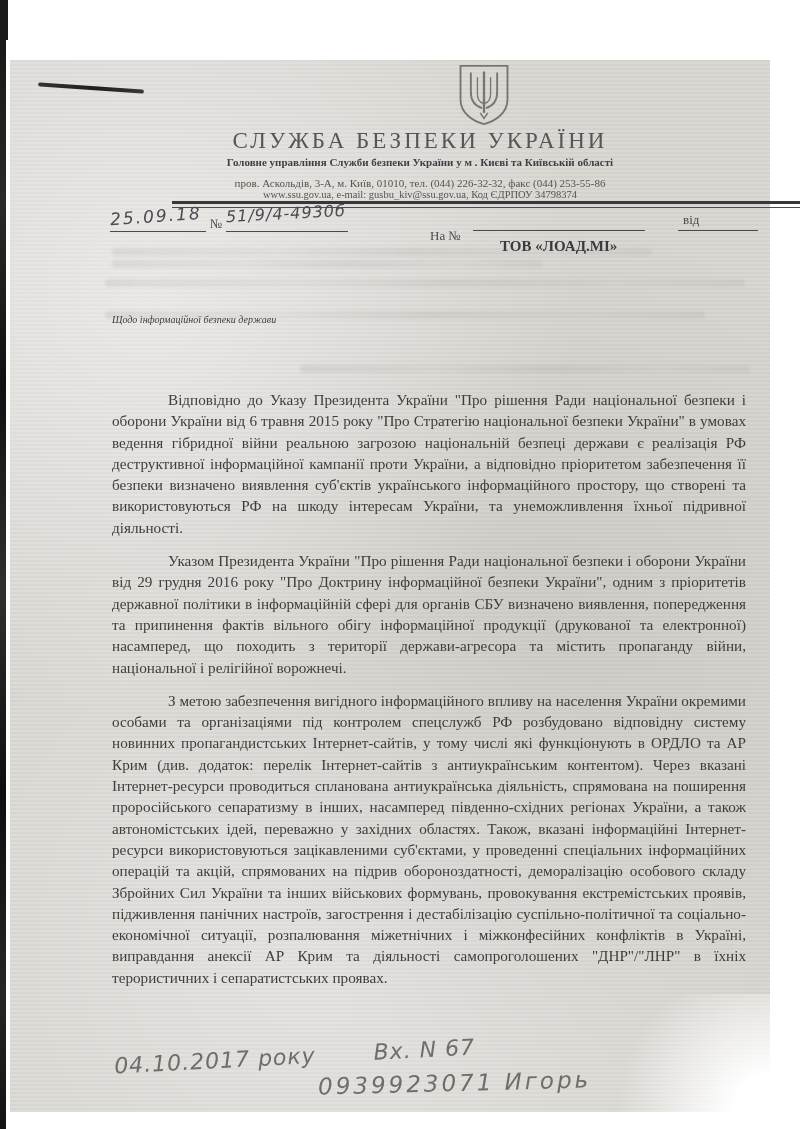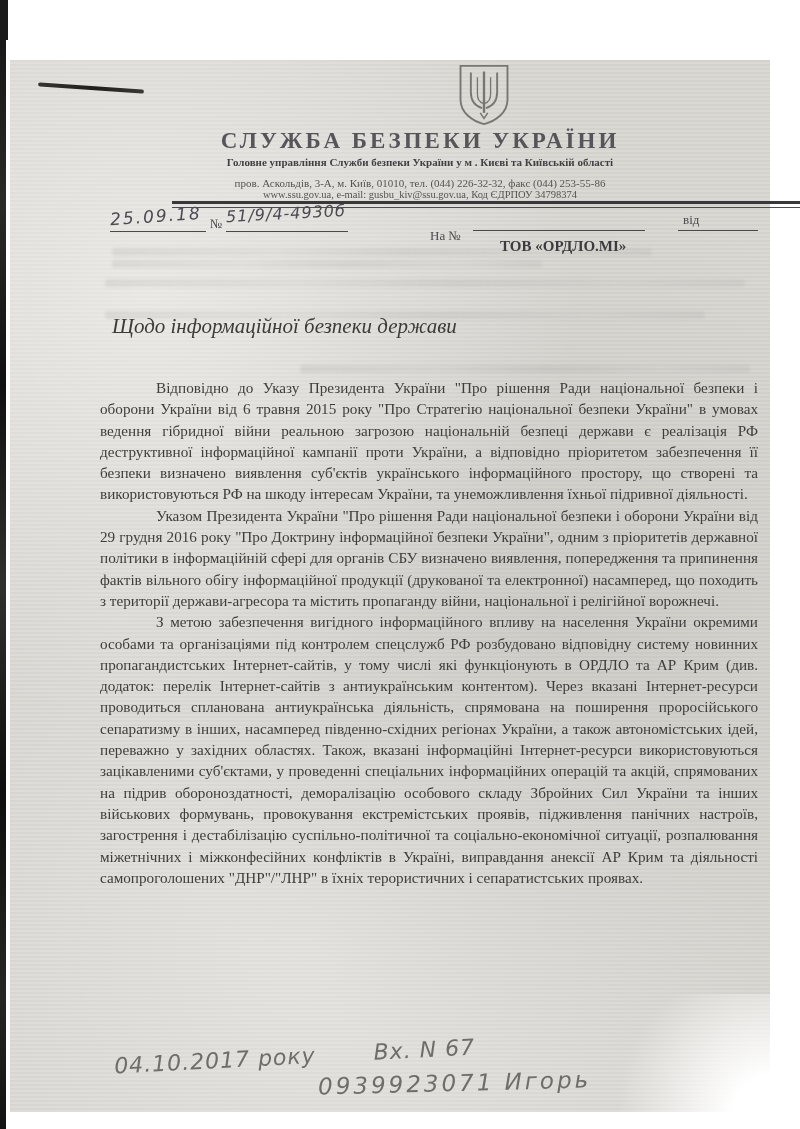--- a/index.html
+++ b/index.html
@@ -28,21 +28,21 @@
   }
   .pen-mark{
     position:absolute;left:28px;top:26px;width:106px;height:4px;
     background:linear-gradient(90deg,#34332f,#1f1e1c 55%,#3a3935);
     border-radius:3px;transform:rotate(4deg);
   }
   .header{position:absolute;left:60px;top:0;width:700px;text-align:center;color:#4c4b4f;}
   .emblem{position:absolute;left:383px;top:4px;width:62px;height:62px;}
   .org-title{
     position:absolute;left:0;top:68px;width:100%;
-    font-size:23px;letter-spacing:3px;color:#565559;font-weight:700;
+    font-size:23px;letter-spacing:3px;color:#565559;font-weight:400;
   }
   .dept{
     position:absolute;left:0;top:96px;width:100%;
     font-size:11px;font-weight:bold;color:#403f43;
   }
   .addr1{position:absolute;left:0;top:117px;width:100%;font-size:11px;color:#55544f;}
   .addr2{position:absolute;left:0;top:129px;width:100%;font-size:10.5px;color:#55544f;}
   .double-rule{
     position:absolute;left:102px;top:141px;width:648px;height:3px;
     border-top:3px solid #38373a;border-bottom:1px solid #4a494c;
@@ -64,27 +64,27 @@
     font-size:15px;font-weight:bold;color:#3b3a3e;line-height:19px;
   }
   .ghost{position:absolute;filter:blur(1.6px);opacity:0.55;height:8px;border-radius:3px;
     background:linear-gradient(90deg, rgba(110,110,108,0.22), rgba(110,110,108,0.08) 30%, rgba(110,110,108,0.20) 55%, rgba(110,110,108,0.06) 80%, rgba(110,110,108,0.16));}
   .g1{left:102px;top:188px;width:540px;}
   .g2{left:102px;top:200px;width:430px;}
   .g3{left:95px;top:219px;width:640px;}
   .g4{left:95px;top:251px;width:600px;}
   .g5{left:290px;top:305px;width:450px;}
   .subject{
-    position:absolute;left:102px;top:254px;font-size:21px;font-style:italic;color:#3c3b39;
+    position:absolute;left:102px;top:254px;font-size:10px;font-style:italic;color:#3c3b39;
   }
   .body-text{
     position:absolute;left:90px;top:317px;width:658px;
     font-size:15.2px;line-height:21.3px;color:#3e3d3b;text-align:justify;
   }
-  .body-text p{margin:0;text-indent:56px;}
+  .body-text p{margin:12px;text-indent:56px;}
   .hand-footer1{
     position:absolute;left:104px;top:984px;font-size:22px;color:#6f6d69;
     transform:rotate(-3deg);letter-spacing:1px;display:flex;gap:58px;
   }
   .hand-footer2{
     position:absolute;left:308px;top:1010px;font-size:23px;color:#6f6d69;
     transform:rotate(-1.5deg);letter-spacing:3px;
   }
   .corner-dark{position:absolute;left:0;top:0;width:8px;height:40px;background:#1a1a1a;}
 </style>
@@ -119,21 +119,21 @@
   <div class="form-line u-date"></div>
   <span class="printed-small no-sign">№</span>
   <span class="hand hand-num">51/9/4-4930б</span>
   <div class="form-line u-num"></div>
   <span class="printed-small na-no">На №</span>
   <div class="form-line u-onnum"></div>
   <span class="printed-small vid">від</span>
   <div class="form-line u-vid"></div>
 
   <div class="recipient">
-    <div>ТОВ «ОРДЛО.МІ»</div>
+    <div>ТОВ «ЛОАД.МІ»</div>
   </div>
 
   <div class="ghost g1"></div>
   <div class="ghost g2"></div>
   <div class="ghost g3"></div>
   <div class="ghost g4"></div>
   <div class="ghost g5"></div>
 
   <div class="subject">Щодо інформаційної безпеки держави</div>
 

